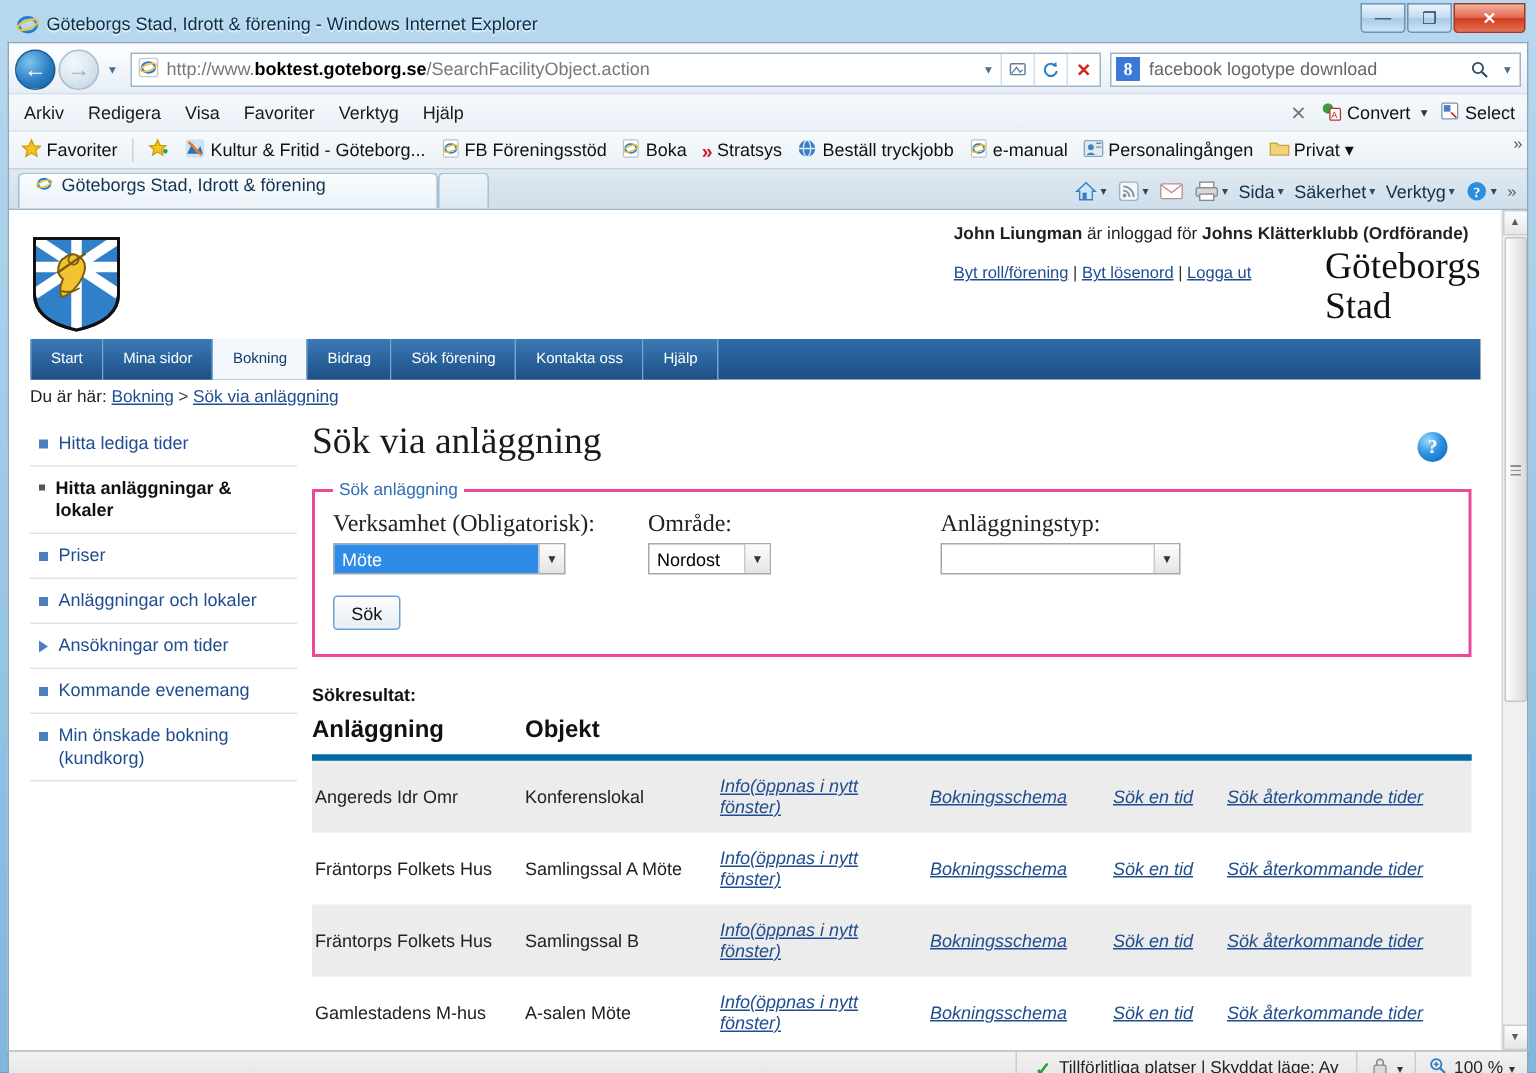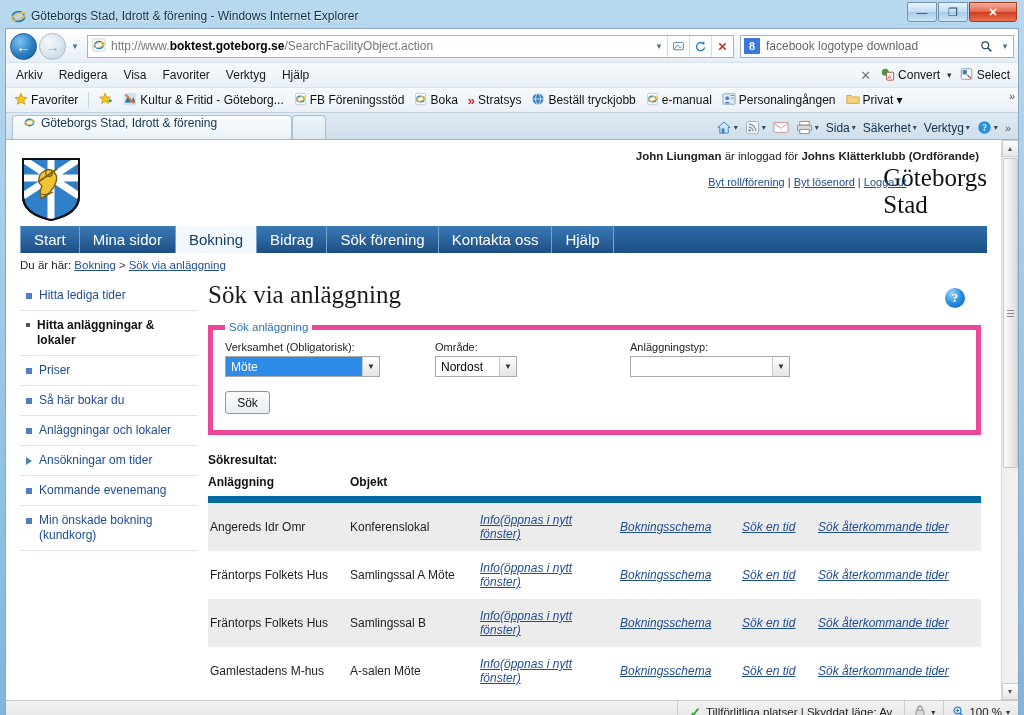--- a/index.html
+++ b/index.html
@@ -205,36 +205,36 @@
   
   #site-header {
     padding: 8px 14px 0 14px; position: relative; height: 86px;
   }
   #logo-wrap { display: flex; align-items: center; gap: 10px; padding-top: 8px; justify-content: space-between; }
   #logo-text {
     font-family: "Liberation Serif", serif;
     font-size: 25px; line-height: 1.08; color: #111; font-weight: 400;
   }
   #user-info {
-    position: absolute; right: 22px; top: 10px; text-align: center;
+    position: absolute; right: 22px; top: 10px; text-align: left;
   }
   #user-line { font-size: 11.5px; color: #222; }
   #user-line b { font-weight: bold; }
   #user-links { margin-top: 14px; font-size: 11px; color:#333; }
   #user-links a { color: #1f4d8f; text-decoration: underline; }
 
   
   #site-nav {
     margin: 0 14px; height: 27px;
     background: linear-gradient(180deg,#2d6ca8 0%, #1d4f85 100%);
     display: flex; align-items: stretch;
   }
   .snav {
     display: flex; align-items: center; padding: 12px 13px;
-    font-size: 15px; color: #fff;
+    font-size: 10px; color: #fff;
     border-right: 1px solid #74a5cf;
     background: linear-gradient(180deg,#3a7ab6 0%, #1d4f85 100%);
   }
   .snav:first-child { border-left: 1px solid #74a5cf; }
   .snav.active {
     background: #f2f8fc; color: #123e6b; font-weight: normal;
   }
   #snav-filler { flex: 1 1 auto; }
 
   #breadcrumb {
@@ -273,29 +273,29 @@
     position: absolute; right: 36px; top: 148px;
     width: 20px; height: 20px; border-radius: 50%;
     background: radial-gradient(circle at 34% 28%, #9ed8fb 0%, #2b8fe0 48%, #0a63b5 100%);
     color: #fff; font-weight: bold; font-size: 13px;
     display:flex; align-items:center; justify-content:center;
     font-family: "Liberation Serif", serif;
   }
 
   
   #search-fs {
-    border: 5px solid #ec4899; margin: 0; padding: 4px 12px 16px 12px;
+    border: 2px solid #ec4899; margin: 0; padding: 4px 12px 16px 12px;
     position: relative;
   }
   #search-fs > legend {
     font-size: 11.5px; color: #2f6fb5; padding: 0 4px;
   }
   .fields-row { display: flex; align-items: flex-end; margin-top: 4px; }
   .field { display: flex; flex-direction: column; }
-  .field-label { font-size: 11px; color: #222; margin-bottom: 3px; }
+  .field-label { font-size: 16px; color: #222; margin-bottom: 3px; font-family: Liberation Serif, serif; }
   .sel {
     height: 21px; border: 1px solid #a8a8a8; background: #fff;
     display: flex; align-items: stretch; font-size: 12px;
   }
   .sel .val {
     flex: 1 1 auto; padding: 0 5px; display: flex; align-items: center;
     white-space: nowrap; overflow: hidden;
   }
   .sel .arrow {
     width: 17px; flex: none; border-left: 1px solid #c9c9c9;
@@ -316,22 +316,22 @@
     font-size: 12px; color: #111;
     display: flex; align-items: center; justify-content: center;
   }
 
   
   #results-label {
     margin-top: 18px; font-size: 12px; font-weight: bold; color: #111;
   }
   #results-table { width: 100%; border-collapse: collapse; margin-top: 8px; }
   #results-table th {
-    text-align: left; font-size: 12px; font-weight: bold; color: #111;
-    padding: 0 0 7px 0; border-bottom: 7px solid #0369a1;
+    text-align: left; font-size: 16px; font-weight: bold; color: #111;
+    padding: 0 0 7px 0; border-bottom: 4px solid #0369a1;
   }
   #results-table td {
     font-size: 12px; color: #222; padding: 10px 8px 10px 0;
     vertical-align: middle;
   }
   #results-table td:first-child { padding-left: 2px; }
   #results-table tbody tr.alt td { background: #ececec; }
   #results-table a { color: #1f4d8f; text-decoration: underline; font-style: italic; }
   .c-anl { width: 142px; }
   .c-obj { width: 130px; }
@@ -682,24 +682,20 @@
               <span class="bullet"></span>
               <span>Hitta lediga tider</span>
             </div>
             <div class="side-item active">
               <span class="bullet"></span>
               <span>Hitta anläggningar &amp; lokaler</span>
             </div>
             <div class="side-item">
               <span class="bullet"></span>
               <span>Priser</span>
-            </div>
-            <div class="side-item">
-              <span class="bullet"></span>
-              <span>Så här bokar du</span>
             </div>
             <div class="side-item">
               <span class="bullet"></span>
               <span>Anläggningar och lokaler</span>
             </div>
             <div class="side-item">
               <span class="tri"></span>
               <span>Ansökningar om tider</span>
             </div>
             <div class="side-item">

